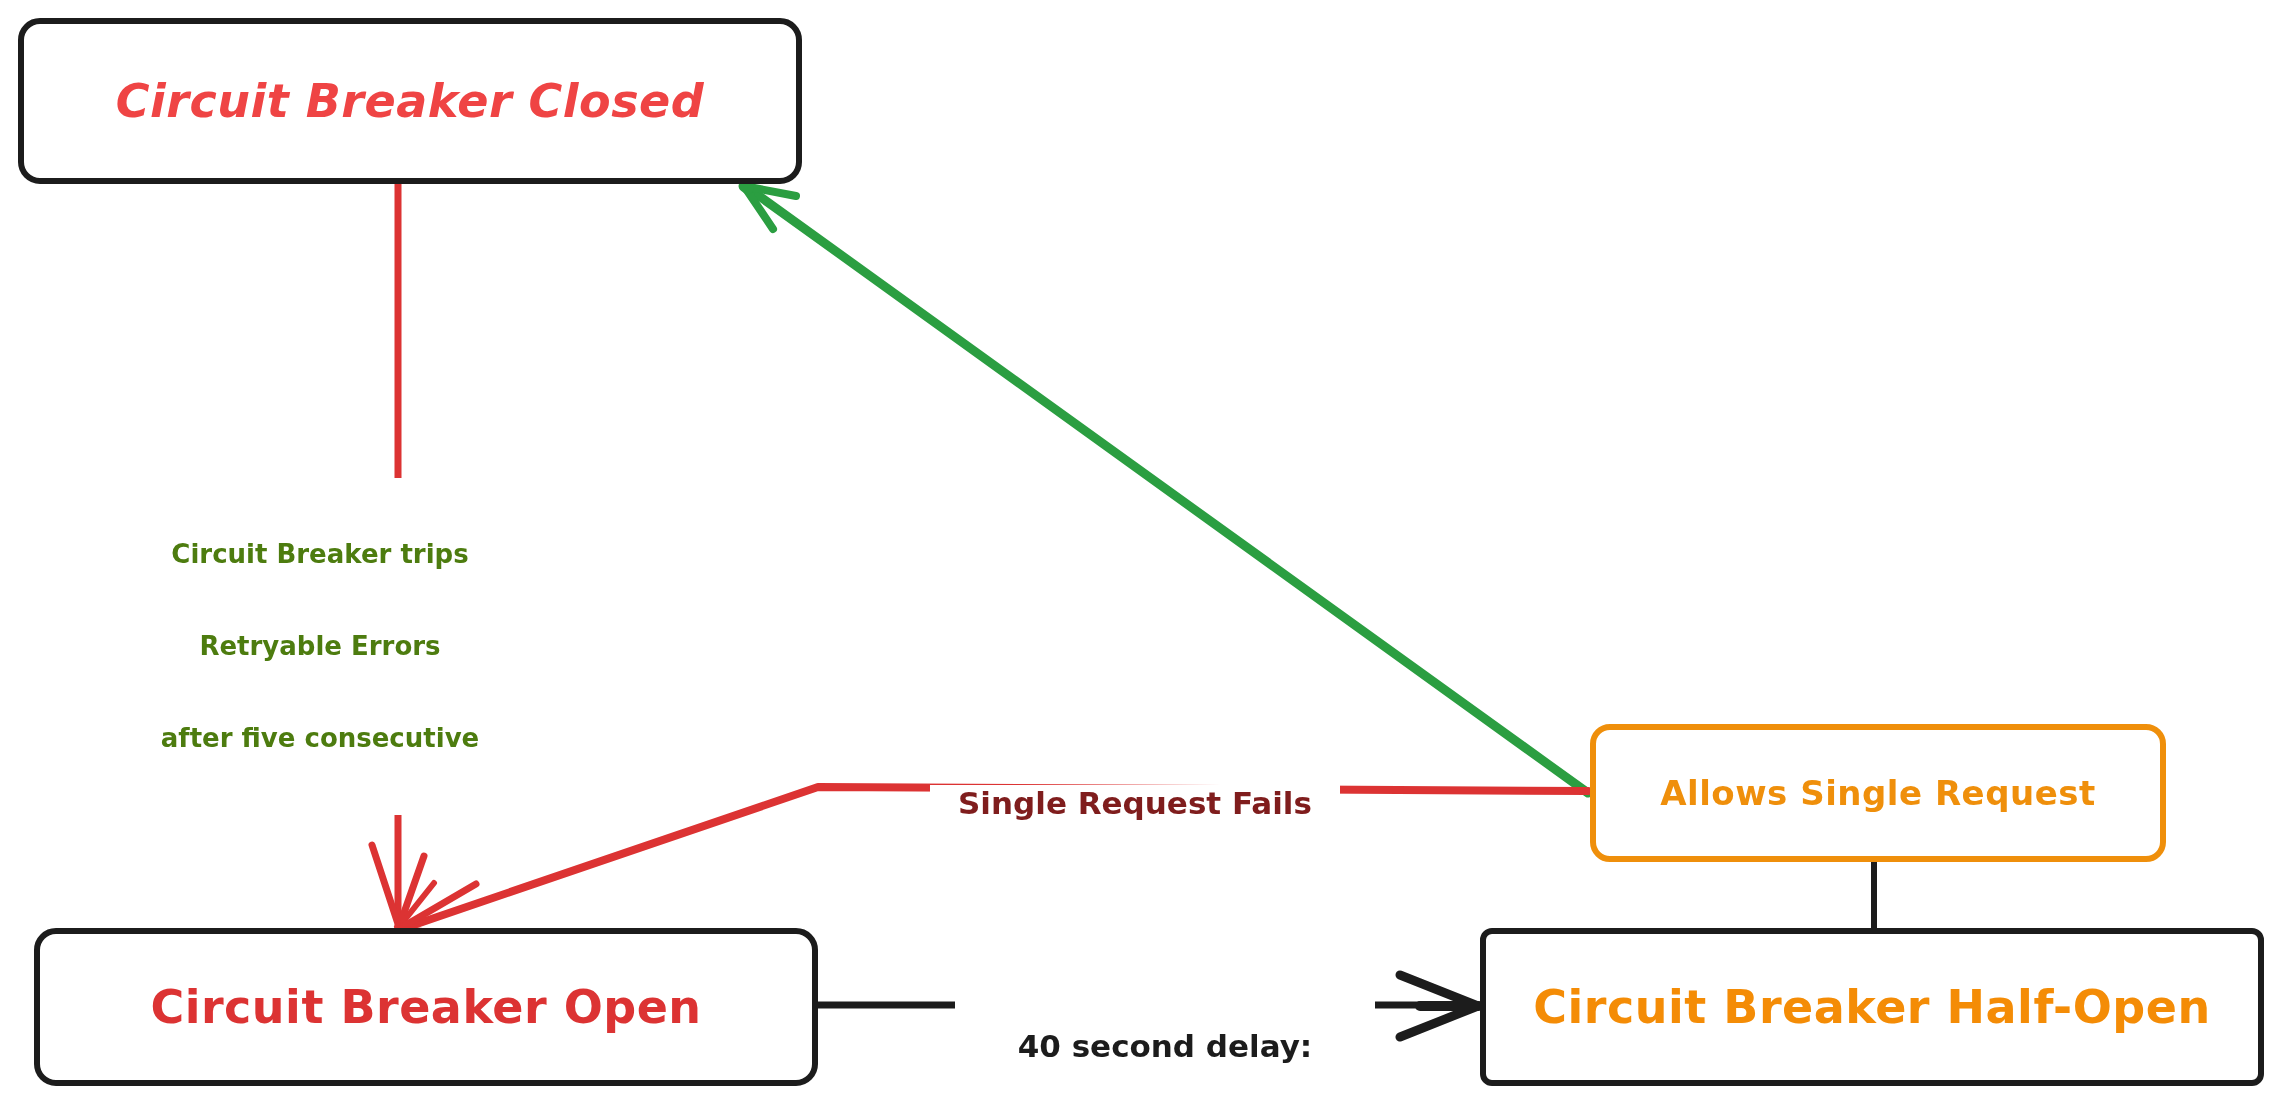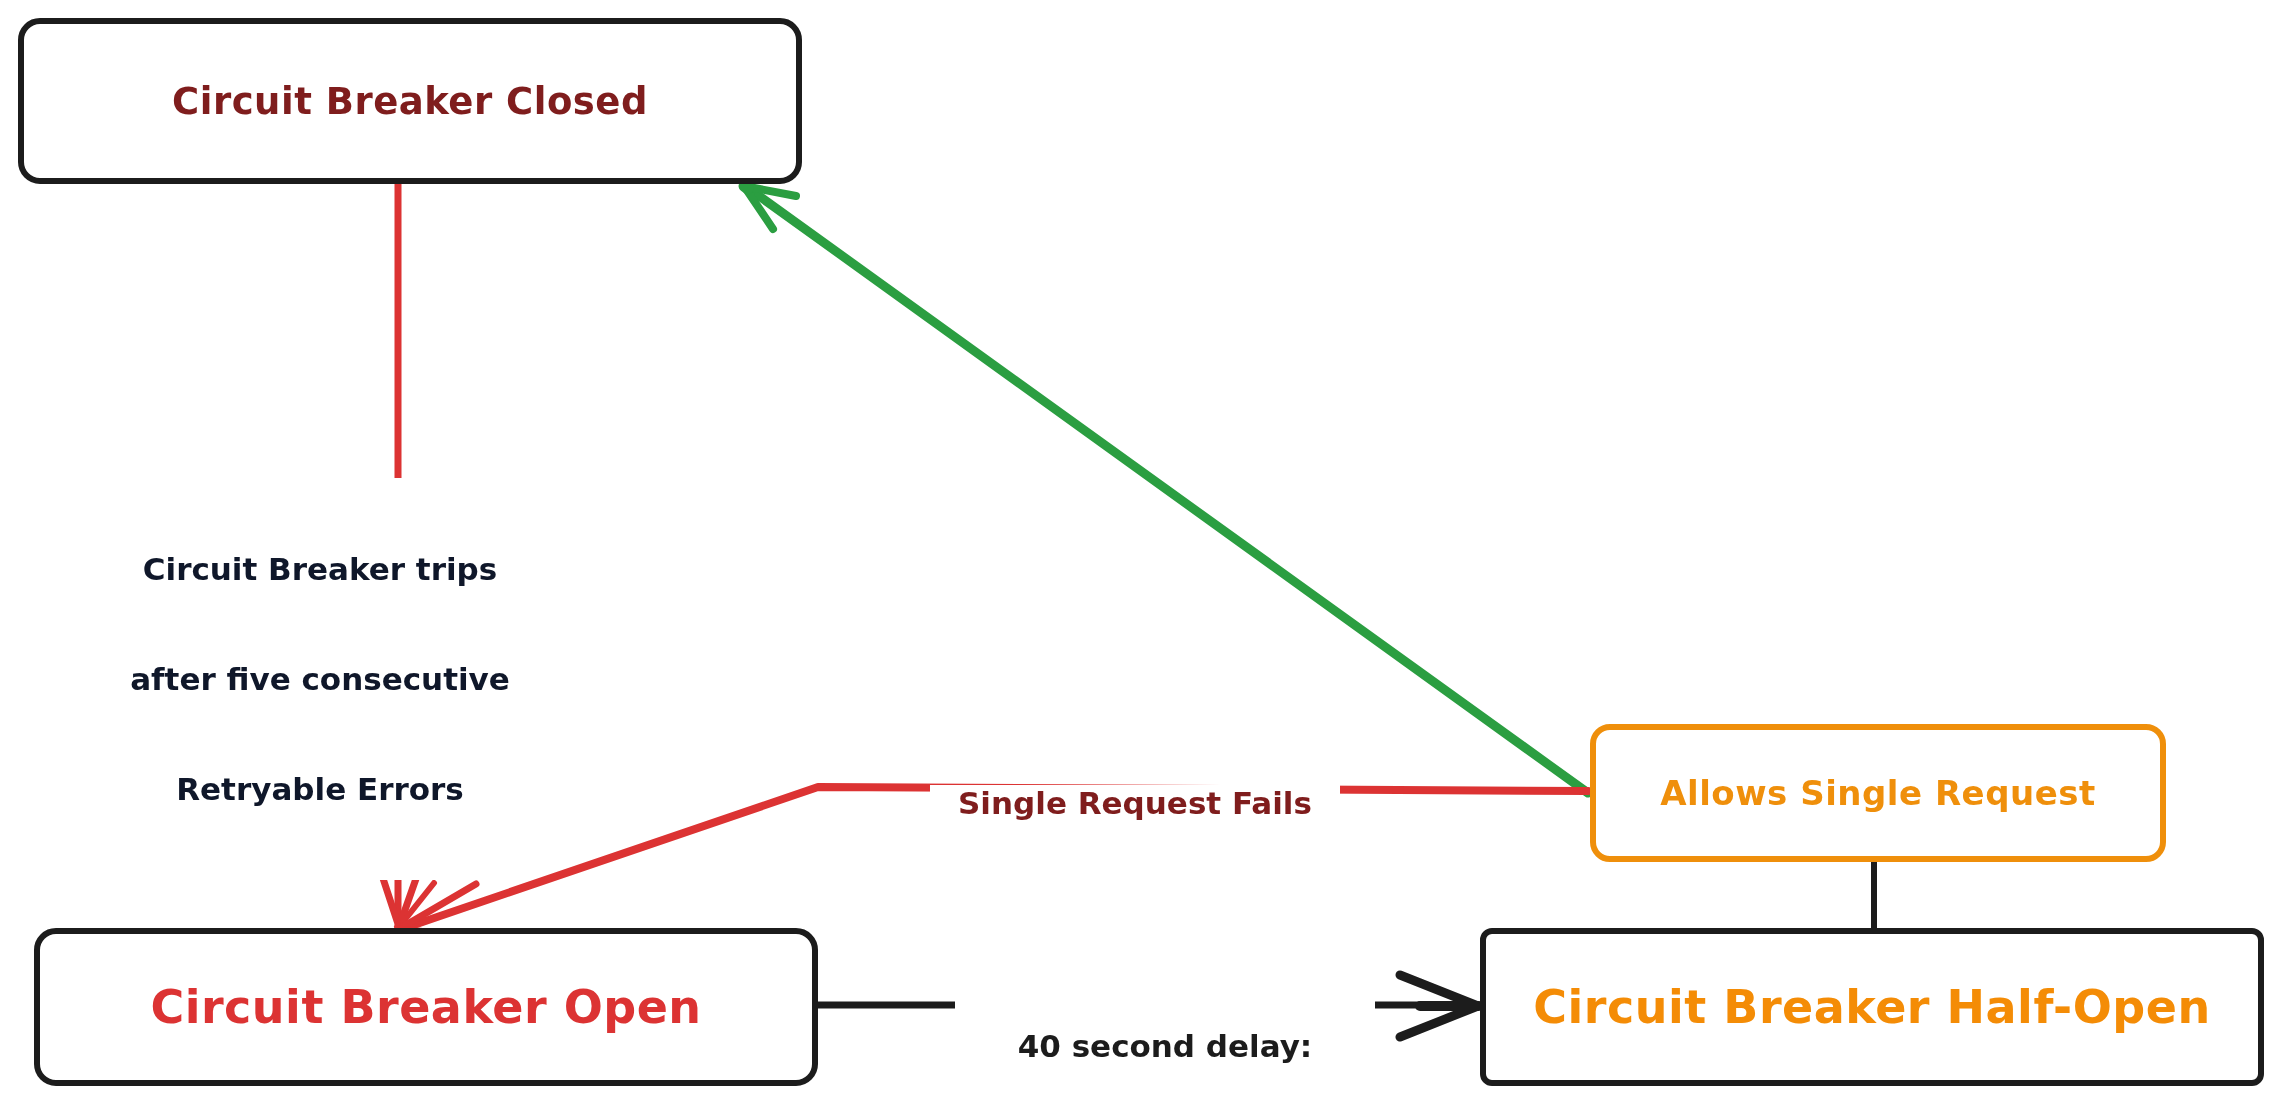--- a/index.html
+++ b/index.html
@@ -50,42 +50,42 @@
     font-weight: 700;
     letter-spacing: 0.5px;
     white-space: nowrap;
   }
 
   #node-closed   { left: 18px;   top: 18px;   width: 784px;  height: 166px; }
   #node-open     { left: 18px;   top: 928px;  width: 784px;  height: 158px; margin-left: 16px; }
   #node-halfopen { left: 1480px; top: 928px;  width: 784px;  height: 158px; border-radius: 12px; }
   #node-allows   { left: 1590px; top: 724px;  width: 576px;  height: 138px; }
 
-  #node-closed   .node-label { color: #7f1d1d; font-size: 37px; }
+  #node-closed   .node-label { color: #ef4444; font-size: 46px; font-style: italic; }
   #node-open     .node-label { color: #dc3333; font-size: 46px; }
   #node-halfopen .node-label { color: #f48c06; font-size: 46px; }
   #node-allows   .node-label { color: #ef8f0b; font-size: 34px; }
 
   
   .edge-label {
     position: absolute;
     font-family: "DejaVu Sans", sans-serif;
     font-weight: 700;
     text-align: center;
     white-space: pre;
     line-height: 1.18;
     background: #ffffff;
     pointer-events: auto;
   }
   #label-trips {
     left: 120px;
     top: 478px;
     width: 400px;
-    font-size: 31px;
-    color: #0f172a;
+    font-size: 26px;
+    color: #4d7c0f;
   }
   #label-succeeds {
     left: 900px;
     top: 460px;
     width: 500px;
     font-size: 31px;
     color: #2e9e42;
   }
   #label-fails {
     left: 930px;
@@ -154,22 +154,22 @@
   <div class="node node-black" id="node-halfopen">
     <span class="node-label">Circuit Breaker Half-Open</span>
   </div>
 
   <div class="node node-orange" id="node-allows">
     <span class="node-label">Allows Single Request</span>
   </div>
 
   <div class="edge-label" id="label-trips">
     <div>Circuit Breaker trips</div>
+    <div>Retryable Errors</div>
     <div>after five consecutive</div>
-    <div>Retryable Errors</div>
   </div>
 
 
   <div class="edge-label" id="label-fails">Single Request Fails</div>
 
   <div class="edge-label" id="label-delay">
     <div>40 second delay:</div>
     
   </div>
 

